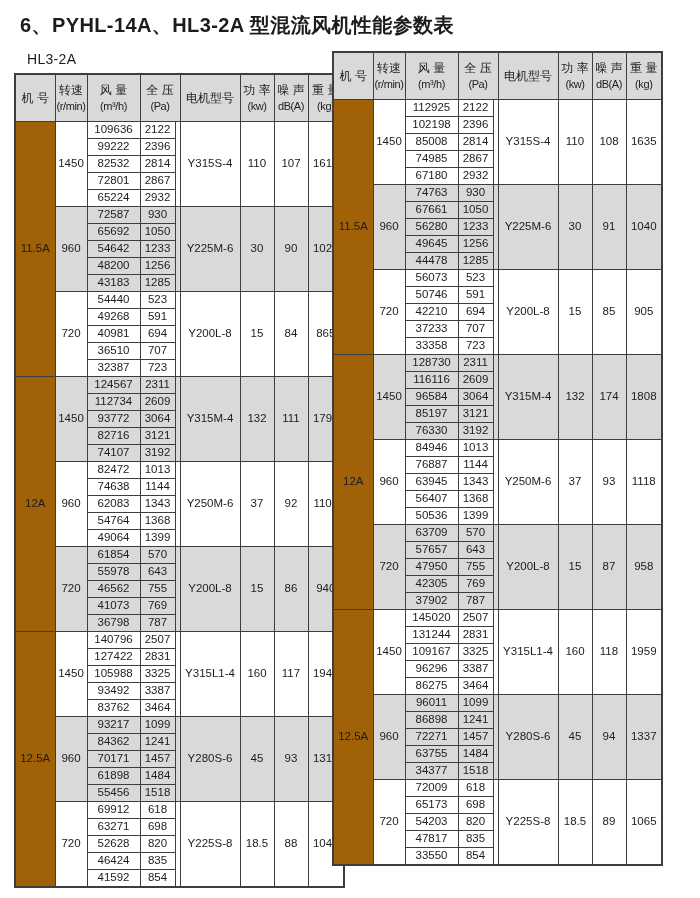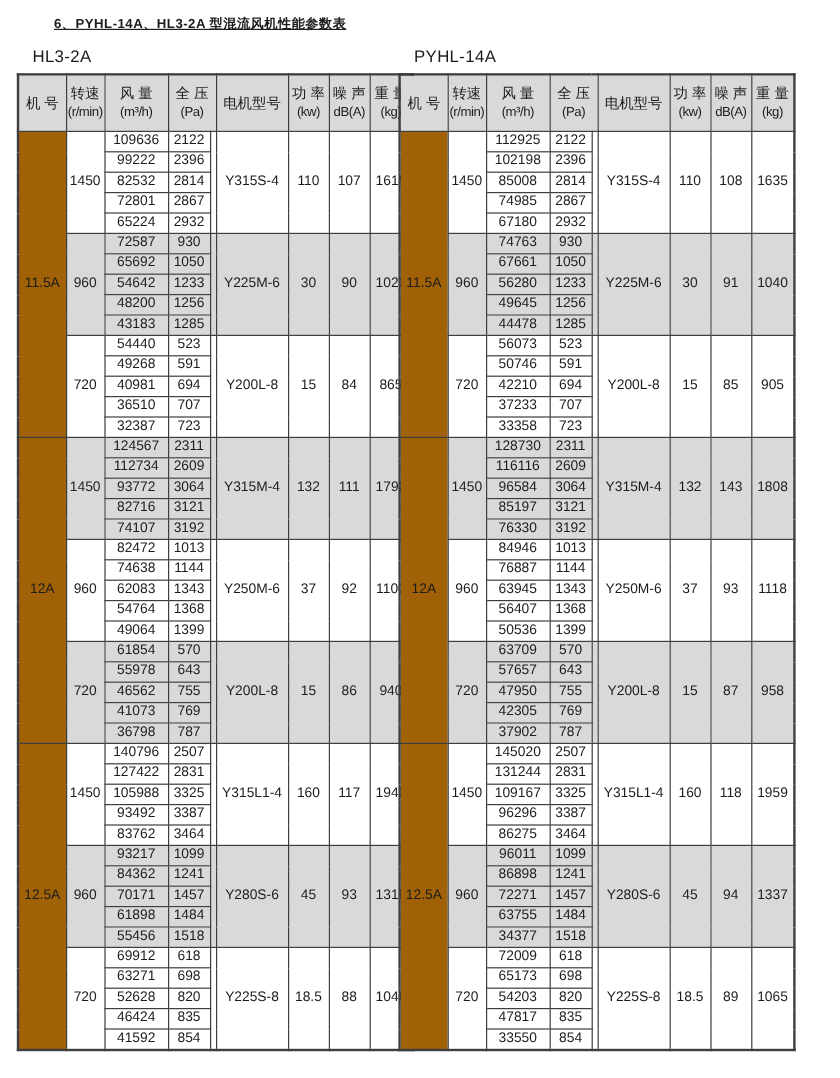--- a/index.html
+++ b/index.html
@@ -5,22 +5,22 @@
   html, body { margin: 0; padding: 0; }
   body {
     width: 700px; height: 898px;
     background: #ffffff;
     font-family: "Liberation Sans", "DejaVu Sans", sans-serif;
     color: #1c1c1c;
     overflow: hidden;
   }
   .page { padding: 10px 14px 0 14px; box-sizing: border-box; }
   .title {
-    font-size: 11px; font-weight: bold;
-    margin: 2px 0 12px 31px; letter-spacing: 0.4px; text-decoration: underline;
+    font-size: 20px; font-weight: bold;
+    margin: 2px 0 12px 6px; letter-spacing: 0.4px;
   }
   .tables-row { display: flex; gap: 13px; align-items: flex-start; }
   .table-block { width: 305px; flex: 0 0 auto; }
   .table-label { font-size: 14px; margin: 0 0 6px 13px; letter-spacing: 0.3px; }
   table.spec {
     border-collapse: collapse; width: 100%; table-layout: fixed;
     border: 2px solid var(--border, #3e3e3e);
   }
   table.spec th, table.spec td {
     border: 1px solid var(--border, #3e3e3e);
@@ -303,21 +303,20 @@
               <td class="pressure-cell">835</td>
             </tr>
             <tr>
               <td class="flow-cell">41592</td>
               <td class="pressure-cell">854</td>
             </tr>
           </tbody>
         </table>
     </section>
     <section class="table-block">
-      <div class="table-label">PYHL-14A</div>
       <table class="spec">
           <colgroup>
             <col style="width: 40px;">
             <col style="width: 32px;">
             <col style="width: 53px;">
             <col style="width: 35px;">
             <col style="width: 5px;">
             <col style="width: 60px;">
             <col style="width: 34px;">
             <col style="width: 34px;">
@@ -416,21 +415,21 @@
               <td class="pressure-cell">723</td>
             </tr>
             <tr>
               <td rowspan="15" class="model-cell">12A</td>
               <td rowspan="5" class="speed-cell shaded">1450</td>
               <td class="flow-cell shaded">128730</td>
               <td class="pressure-cell shaded">2311</td>
               <td rowspan="5" class="gap-cell shaded"></td>
               <td rowspan="5" class="motor-cell shaded">Y315M-4</td>
               <td rowspan="5" class="power-cell shaded">132</td>
-              <td rowspan="5" class="noise-cell shaded">143</td>
+              <td rowspan="5" class="noise-cell shaded">174</td>
               <td rowspan="5" class="weight-cell shaded">1808</td>
             </tr>
             <tr>
               <td class="flow-cell shaded">116116</td>
               <td class="pressure-cell shaded">2609</td>
             </tr>
             <tr>
               <td class="flow-cell shaded">96584</td>
               <td class="pressure-cell shaded">3064</td>
             </tr>

